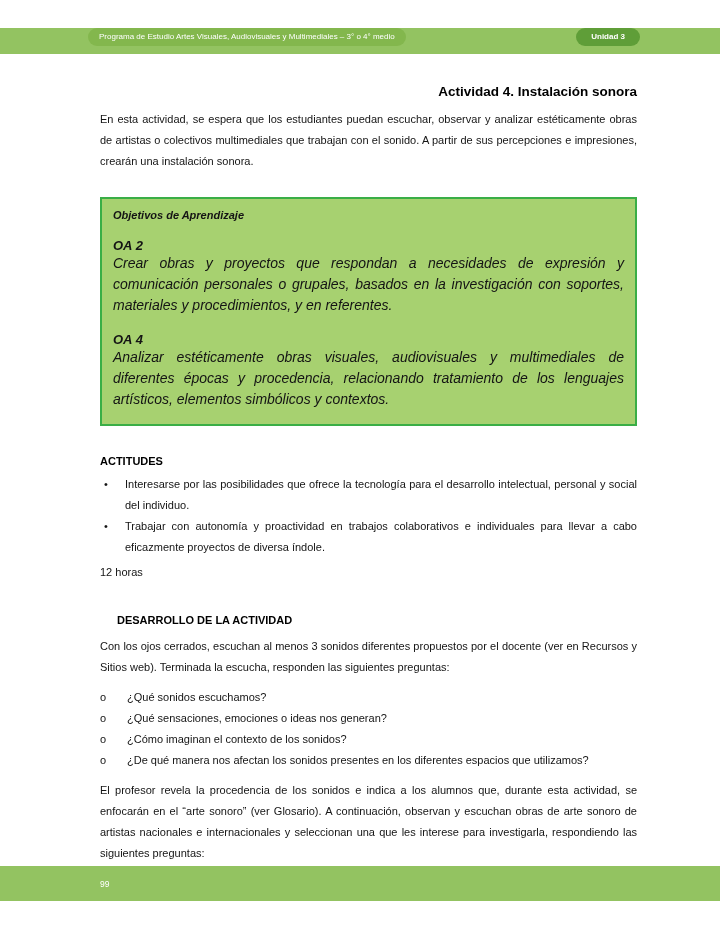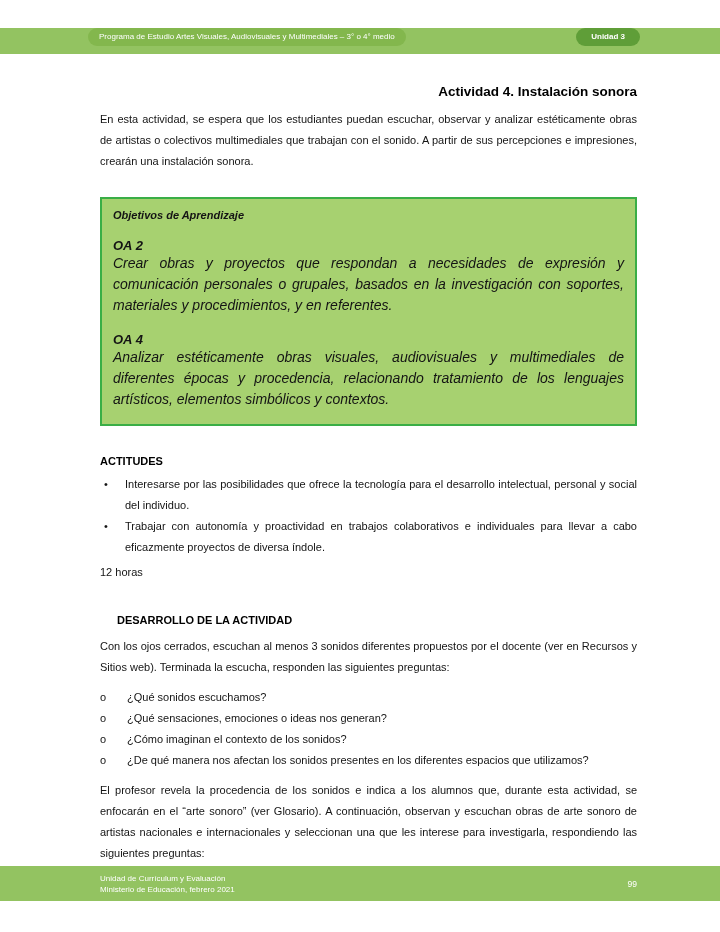--- a/index.html
+++ b/index.html
@@ -150,20 +150,16 @@
         <span class="marker">o</span>
         <span class="li-text">¿De qué manera nos afectan los sonidos presentes en los diferentes espacios que utilizamos?</span>
       </li>
     </ul>
 
     <p class="body-text">El profesor revela la procedencia de los sonidos e indica a los alumnos que, durante esta actividad, se enfocarán en el “arte sonoro” (ver Glosario). A continuación, observan y escuchan obras de arte sonoro de artistas nacionales e internacionales y seleccionan una que les interese para investigarla, respondiendo las siguientes preguntas:</p>
 
   </div>
 
   <div class="footbar">
-    <div class="foot-left">
-      <div>Unidad de Currículum y Evaluación</div>
-      <div>Ministerio de Educación, febrero 2021</div>
-    </div>
     <div class="foot-page">99</div>
   </div>
 
 </div>
 
 </body></html>

